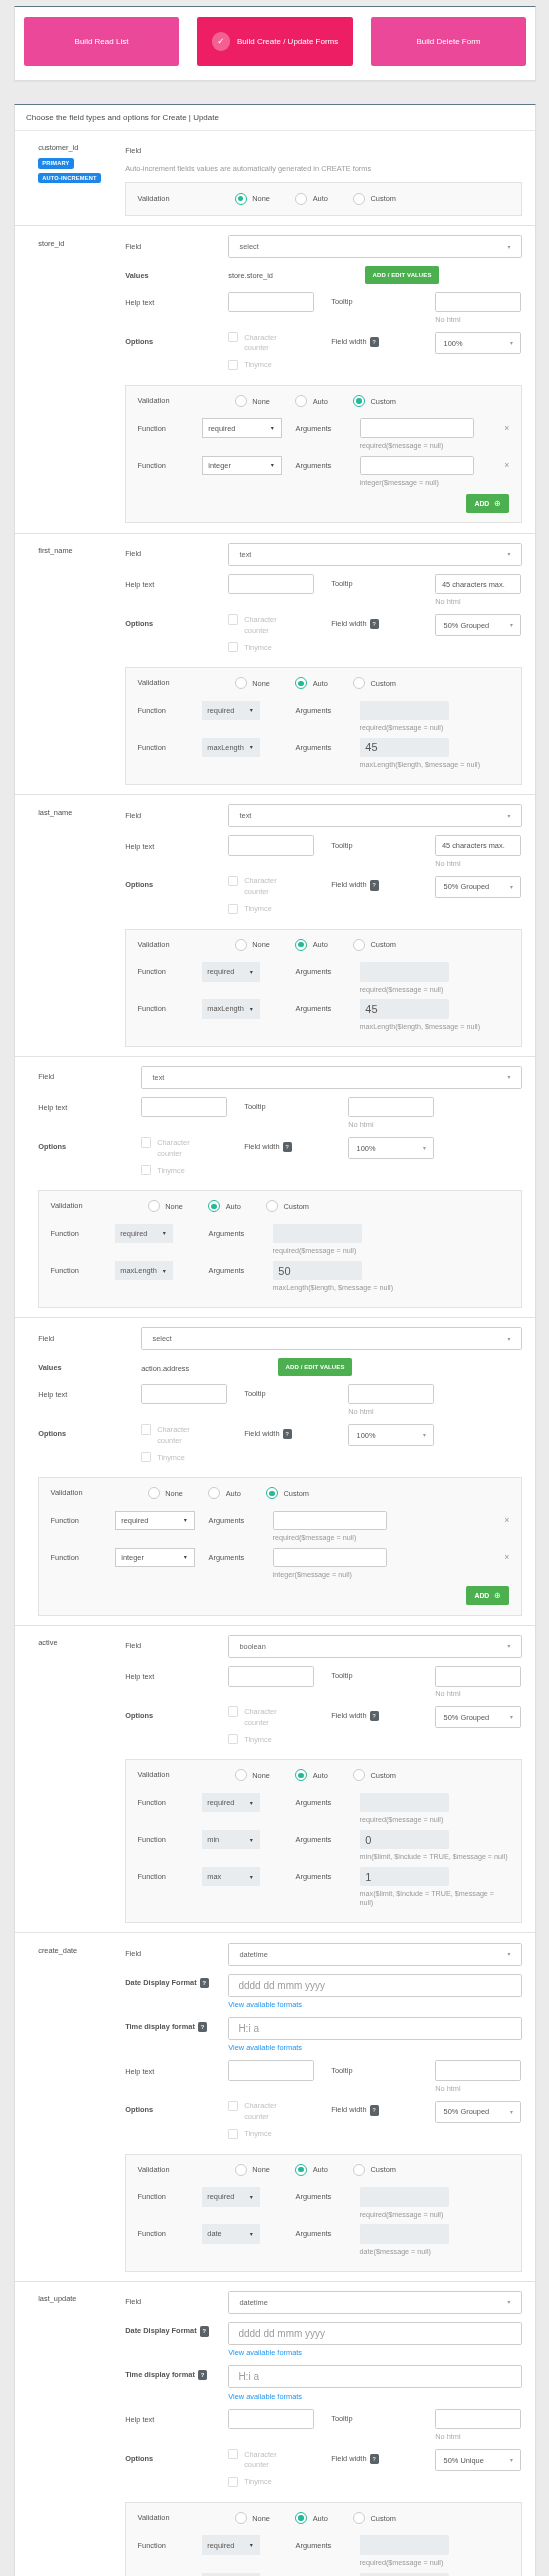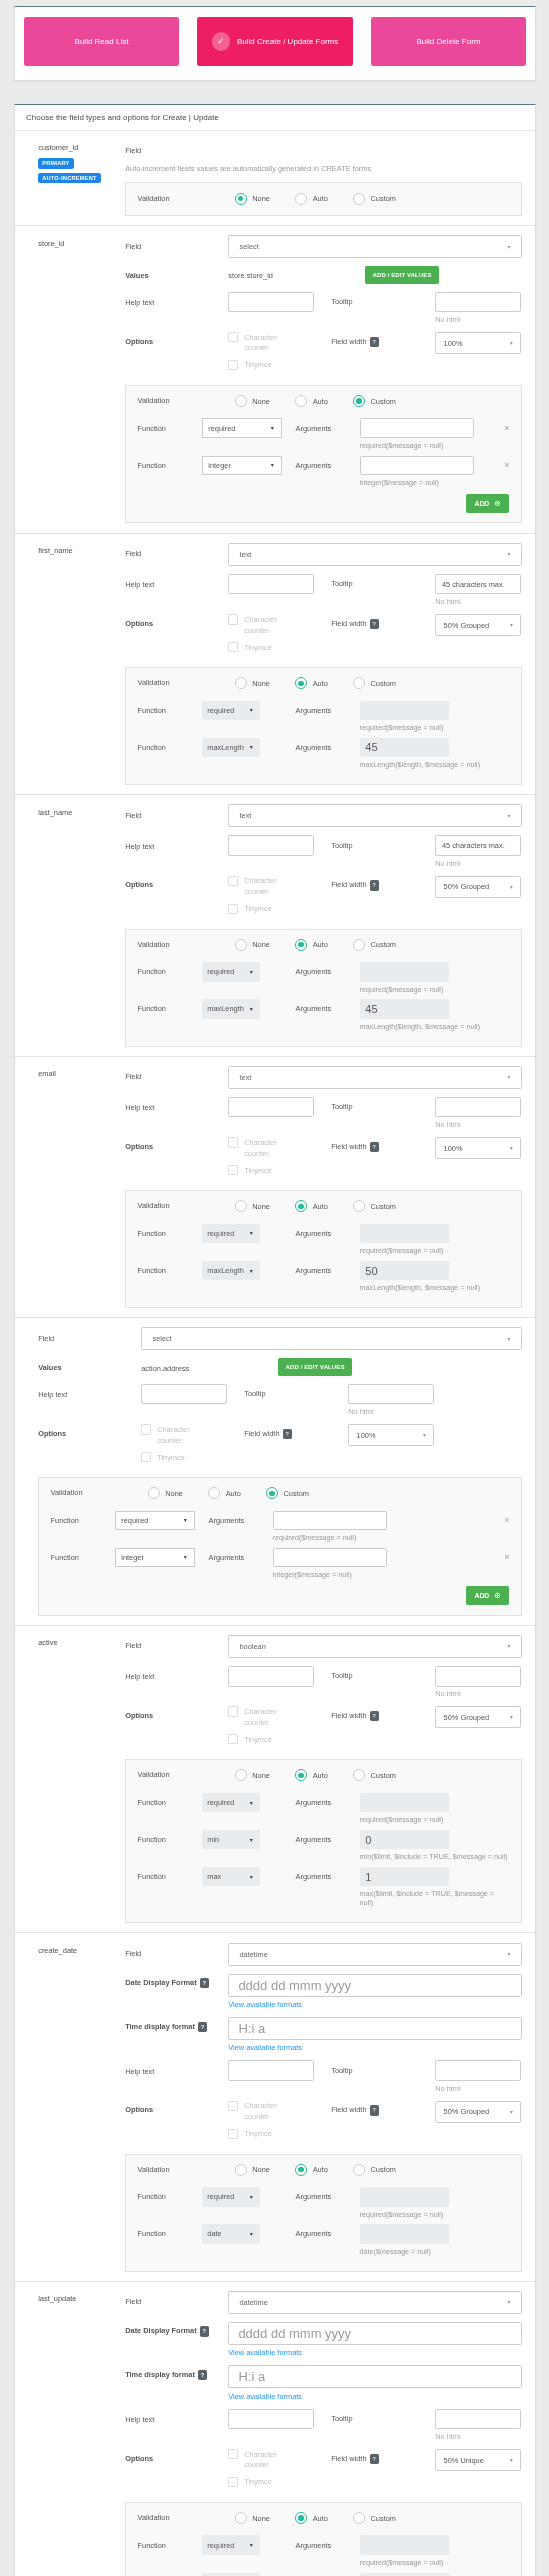--- a/index.html
+++ b/index.html
@@ -59,21 +59,21 @@
   
   .val-text { width:137px; padding-top:5.2px; color:#555; }
   .btn-green-sm {
     background:#4caf50; color:#fff; font-size:6px; font-weight:bold;
     padding:5.7px 7.4px; border-radius:1.7px; border:none; cursor:pointer;
     letter-spacing:0.1px;
   }
   
   .fmt-input {
     width:100%; height:23px; border:0.6px solid #ccc; border-radius:1.7px;
-    padding:0 9.2px; font-family:"Liberation Sans",sans-serif; font-size:13px; color:#555;
+    padding:0 9.2px; font-family:"Liberation Sans",sans-serif; font-size:10px; color:#555;
   }
   .fmt-input::placeholder { color:#9d9d9d; opacity:1; }
   .fmt-link { display:inline-block; color:#2196f3; margin-top:3.4px; text-decoration:none; }
   .qmark {
     display:inline-block; background:#5a6268; color:#fff; min-width:8.6px; height:10.3px;
     border-radius:1.7px; text-align:center; font-size:5.7px; line-height:10.3px;
     margin-left:3.4px; padding:0 1.7px; cursor:pointer;
   }
   
   .input-sm {
@@ -441,23 +441,20 @@
                   <span class="darr">▼</span>
                 </div>
               </div>
               <div class="fn-args-label">Arguments</div>
               <div class="fn-args"><input class="args-input grey" type="text" readonly="" value="45" style=""><div class="hint">maxLength($length, $message = null)</div></div>
             </div>
           </div>
         </div>
       </div>
       <div class="section">
-        <div class="sec-name">
-          <div class="nm">email</div>
-        </div>
         <div class="sec-body">
           <div class="row">
             <div class="rlabel">Field</div>
             <div class="rctrl">
               <div class="big-select">
                 <span>text</span>
                 <span class="arrow">▾</span>
               </div>
             </div>
           </div>

